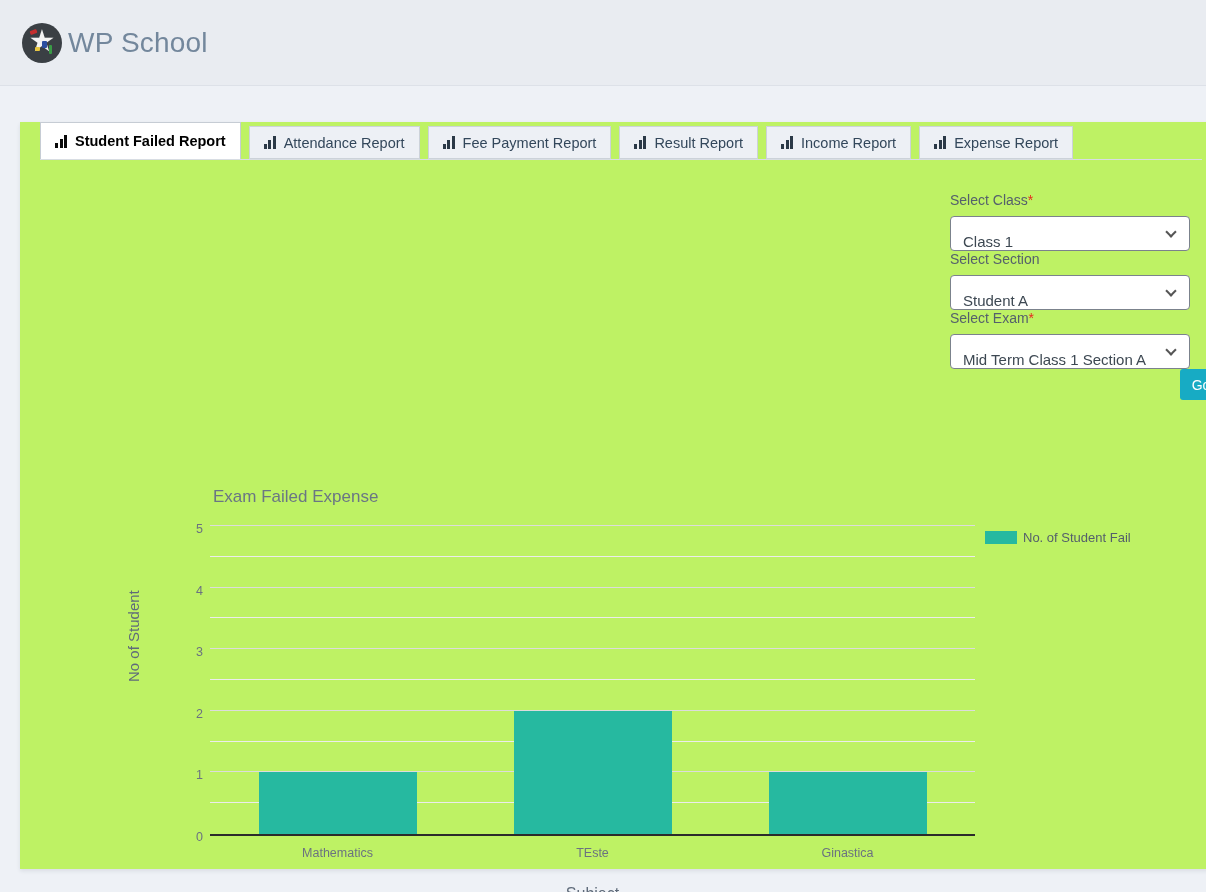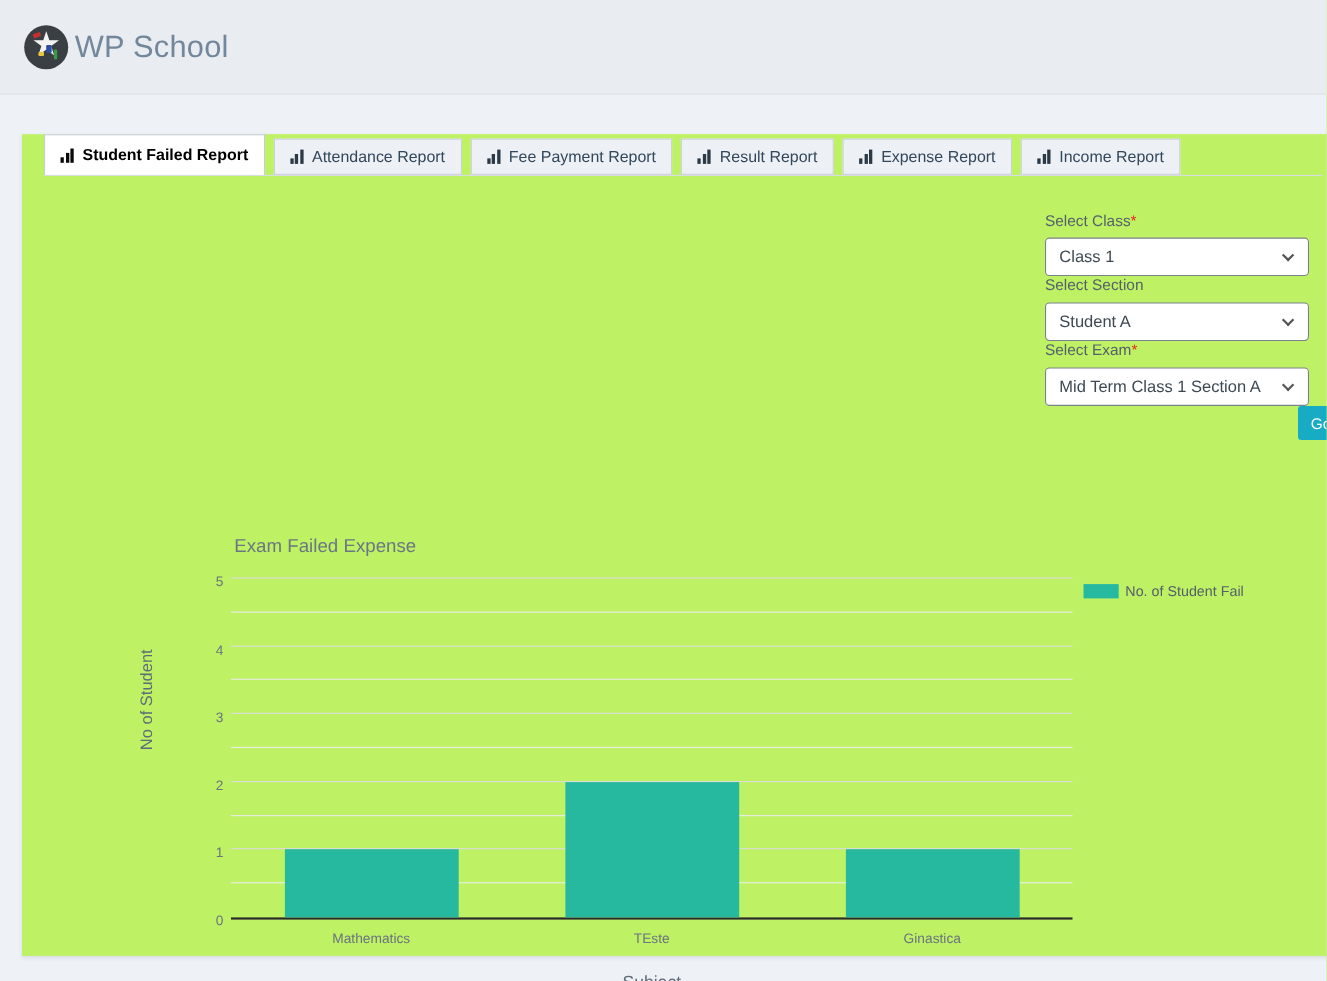--- a/index.html
+++ b/index.html
@@ -84,21 +84,21 @@
     margin:32px 0 0 55px;
     flex-direction:column;
   }
   .fgroup { width:240px; margin-right:32px; }
   .flabel { font-size:14px; color:#55606c; margin-bottom:8px; }
   .flabel .req { color:#e8281e; }
   .select {
     position:relative;
     height:35px; border:1px solid #7b828c; border-radius:4px;
     background:#fff;
-    display:flex; align-items:center;
+    display:flex; align-items:flex-end;
     padding:0 30px 0 12px;
     font-size:15px; color:#3d4852;
     cursor:pointer;
   }
   .select .chev {
     position:absolute; right:14px; top:11px;
     width:8px; height:8px;
     border-right:2px solid #555; border-bottom:2px solid #555;
     transform:rotate(45deg);
   }
@@ -189,29 +189,29 @@
           <i></i>
         </span>
       <span>Result Report</span>
     </div>
     <div class="tab">
       <span class="bars-icon">
           <i></i>
           <i></i>
           <i></i>
         </span>
+      <span>Income Report</span>
+    </div>
+    <div class="tab">
+      <span class="bars-icon">
+          <i></i>
+          <i></i>
+          <i></i>
+        </span>
       <span>Expense Report</span>
-    </div>
-    <div class="tab">
-      <span class="bars-icon">
-          <i></i>
-          <i></i>
-          <i></i>
-        </span>
-      <span>Income Report</span>
     </div>
   </div>
 
   <div class="filters">
     <div class="fgroup">
       <div class="flabel">
         <span>Select Class</span><span class="req">*</span>
       </div>
       <div class="select">
         <span>Class 1</span>

